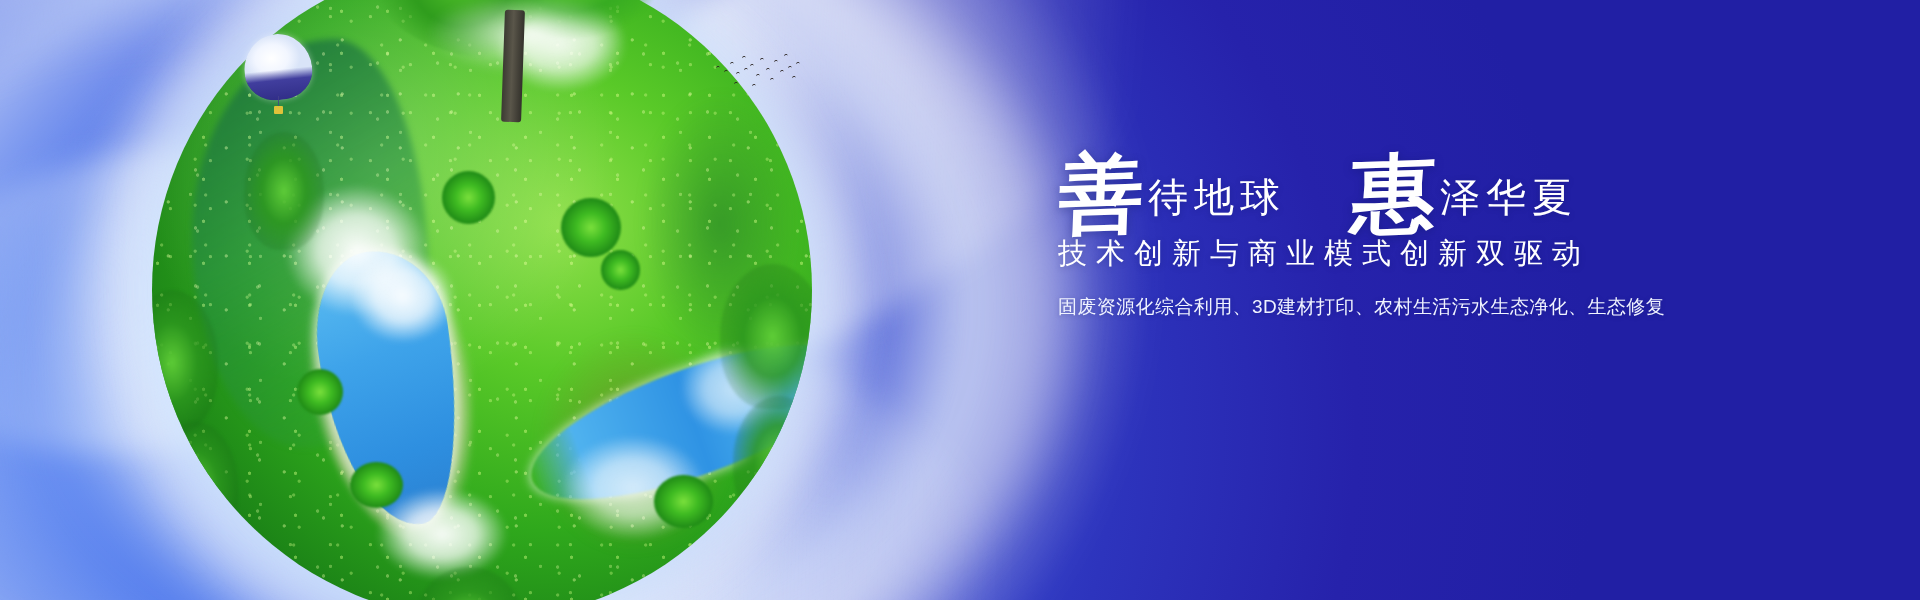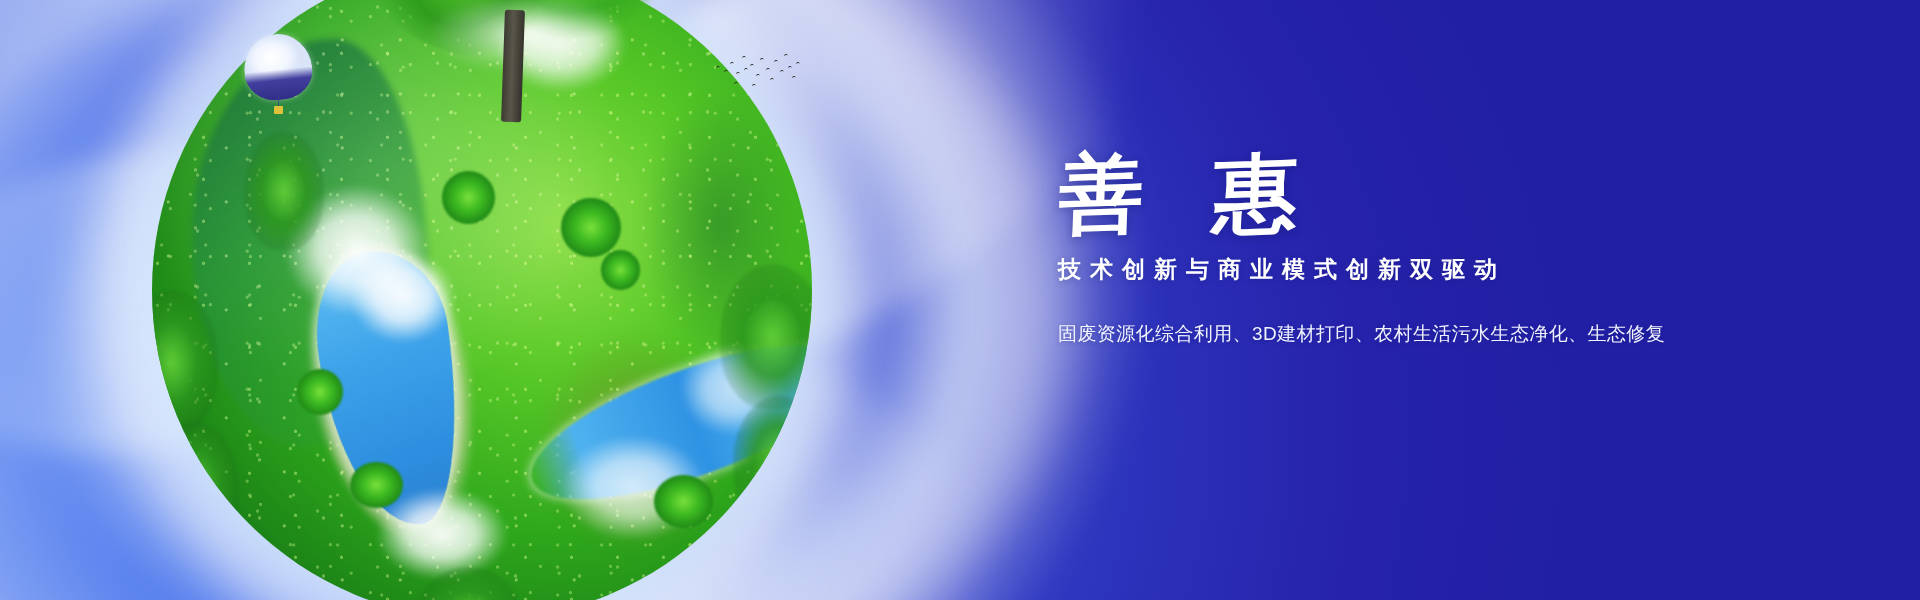--- a/index.html
+++ b/index.html
@@ -326,31 +326,30 @@
     font-family: "Liberation Serif", "DejaVu Serif", serif;
     font-size: 40px;
     line-height: 1;
     font-weight: 400;
     letter-spacing: 6px;
     padding-bottom: 16px;
     text-shadow: 0 1px 6px rgba(12,20,90,0.30);
   }
 
   .subtitle {
-    margin-top: 20px;
     color: #ffffff;
-    font-size: 23px;
+    font-size: 29px;
     letter-spacing: 9px;
-    font-weight: 700;
+    font-weight: 400;
     white-space: nowrap;
     text-shadow: 0 1px 6px rgba(12,20,90,0.28);
   }
 
   .description {
-    margin-top: 36px;
+    margin-top: 20px;
     color: #f0f3ff;
     font-size: 19px;
     letter-spacing: .4px;
     font-weight: 400;
     white-space: nowrap;
     text-shadow: 0 1px 5px rgba(12,20,90,0.28);
   }
 
   .cta {
     margin-top: 26px;
@@ -453,23 +452,25 @@
       <span class="bird" style="left: 82px; top: 14px;"></span>
       <span class="bird" style="left: 20px; top: 34px;"></span>
       <span class="bird" style="left: 38px; top: 36px;"></span>
     </div>
 
   <div class="content">
 
     <div class="headline">
       <span class="phrase">
         <span class="brush-char">善</span>
+        <span class="rest-chars">待地球</span>
       </span>
       <span class="phrase">
         <span class="brush-char">惠</span>
+        <span class="rest-chars">泽华夏</span>
       </span>
     </div>
 
     <div class="subtitle">技术创新与商业模式创新双驱动</div>
 
     <div class="description">固废资源化综合利用、3D建材打印、农村生活污水生态净化、生态修复</div>
 
 
   </div>
 </div>

